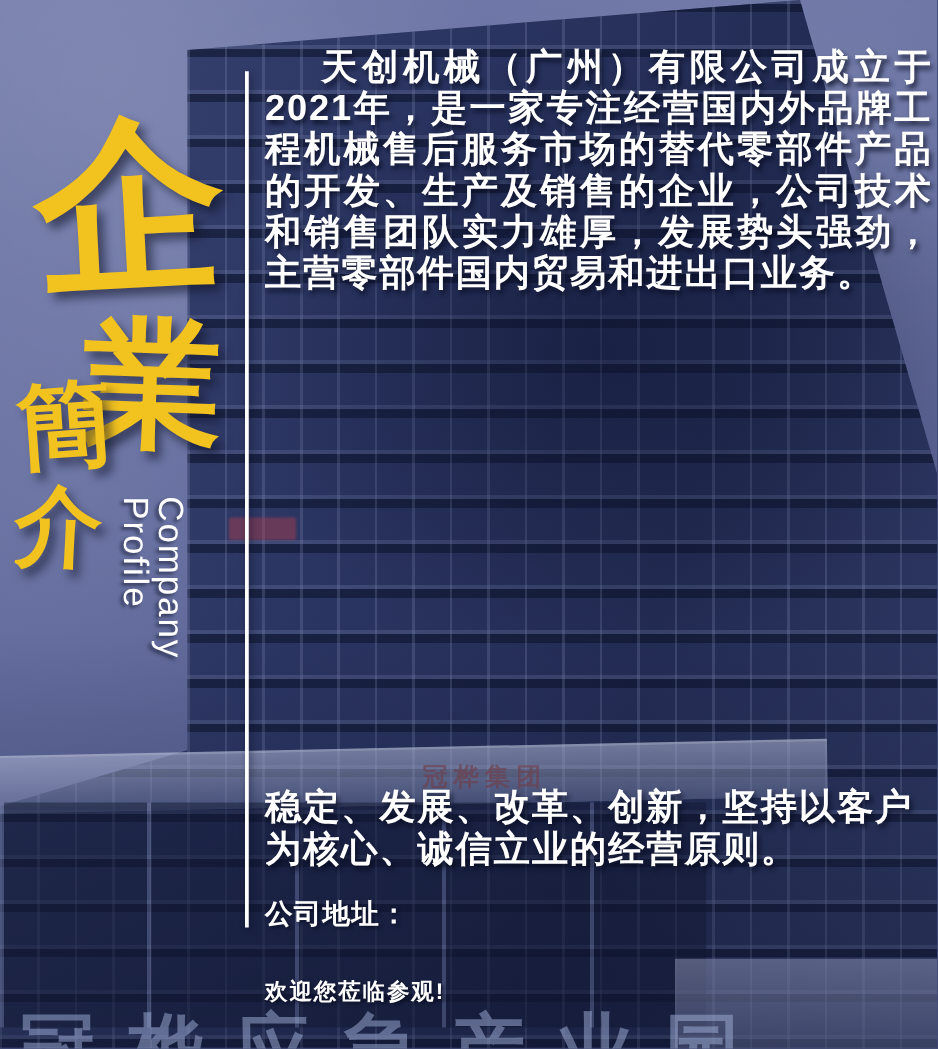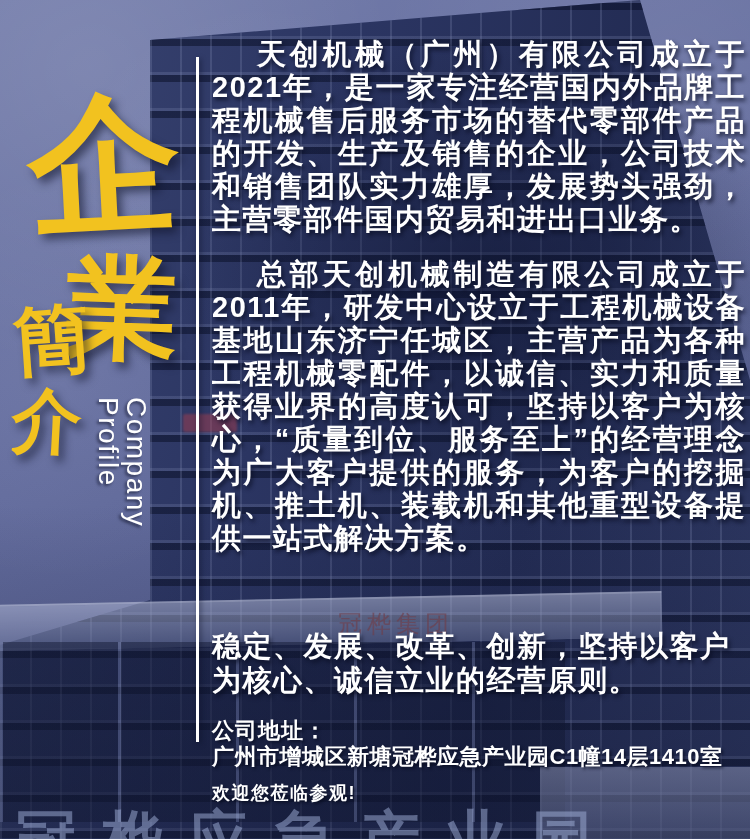--- a/index.html
+++ b/index.html
@@ -66,21 +66,21 @@
 
   .banner-red {
     position: absolute; left: 183px; top: 414px; width: 54px; height: 18px;
     background: rgba(178,62,76,.45);
     filter: blur(1px);
     border-radius: 2px;
   }
 
   .sign-small {
     position: absolute; left: 338px; top: 608px;
-    font-size: 24px; font-weight: normal; letter-spacing: 5px;
+    font-size: 20px; font-weight: bold; letter-spacing: 5px;
     color: rgba(112,62,72,.62);
     white-space: nowrap;
     text-align: center;
   }
 
   .sign-large {
     position: absolute; left: 16px; top: 799px;
     font-size: 60px; font-weight: bold; letter-spacing: 26px;
     color: rgba(158,172,212,.52);
     white-space: nowrap;
@@ -187,20 +187,18 @@
     <div class="cal c2">簡</div>
     <div class="cal c3">介</div>
     <div class="title-en">
       <span>Company</span>
       <span>Profile</span>
     </div>
   </div>
 
   <div class="content">
     <div class="para p1">天创机械（广州）有限公司成立于2021年，是一家专注经营国内外品牌工程机械售后服务市场的替代零部件产品的开发、生产及销售的企业，公司技术和销售团队实力雄厚，发展势头强劲，主营零部件国内贸易和进出口业务。</div>
-    <div class="para p2">总部天创机械制造有限公司成立于2011年，研发中心设立于工程机械设备基地山东济宁任城区，主营产品为各种工程机械零配件，以诚信、实力和质量获得业界的高度认可，坚持以客户为核心，“质量到位、服务至上”的经营理念为广大客户提供的服务，为客户的挖掘机、推土机、装载机和其他重型设备提供一站式解决方案。</div>
     <div class="phil-text">稳定、发展、改革、创新，坚持以客户为核心、诚信立业的经营原则。</div>
     <div class="addr-label">公司地址：</div>
-    <div class="addr-value">广州市增城区新塘冠桦应急产业园C1幢14层1410室</div>
     <div class="welcome">欢迎您莅临参观!</div>
   </div>
 
 </div>
 
 </body></html>

